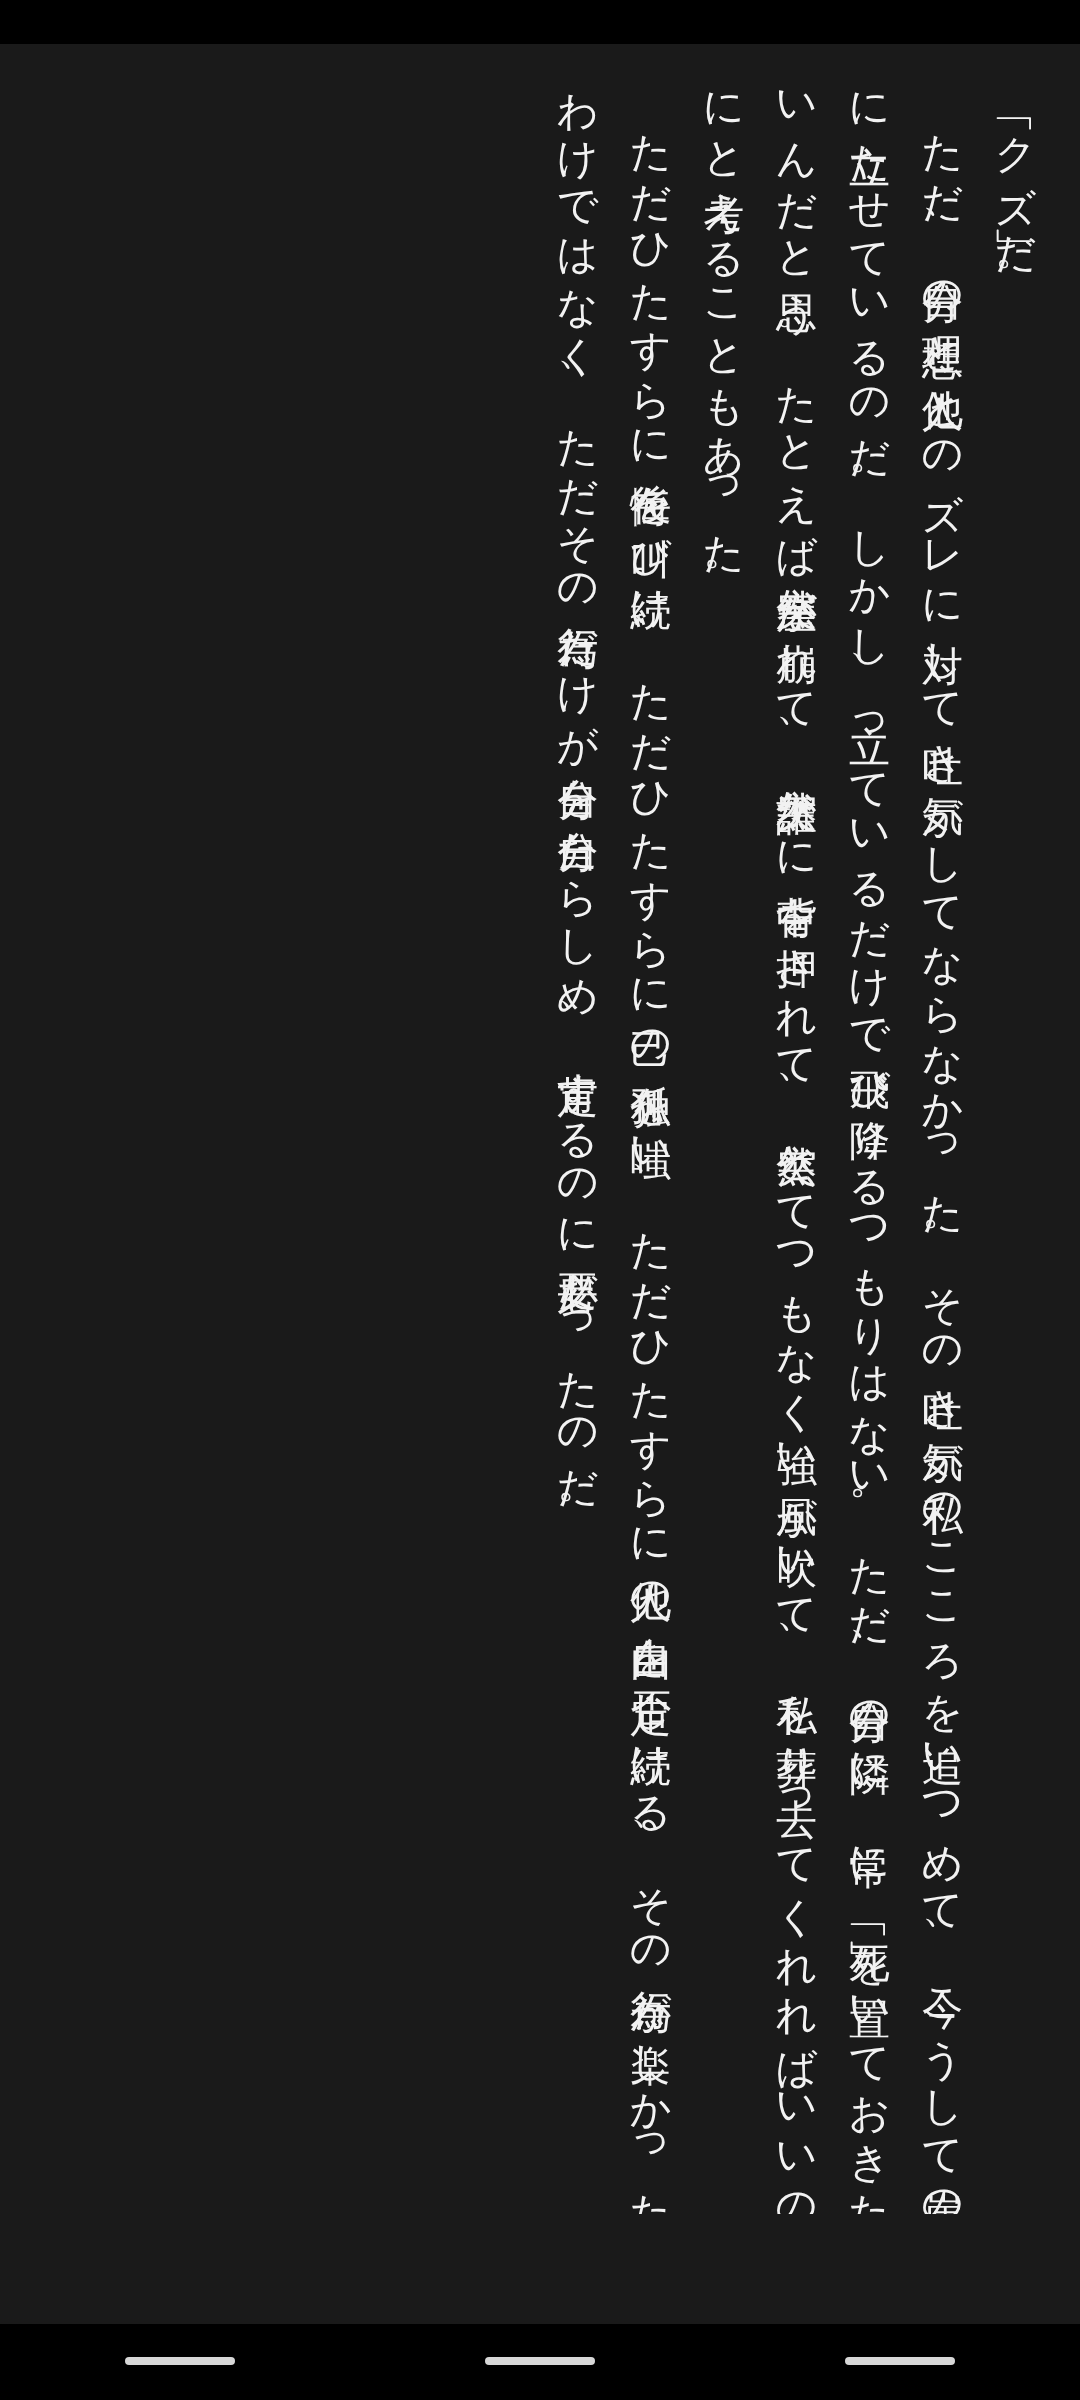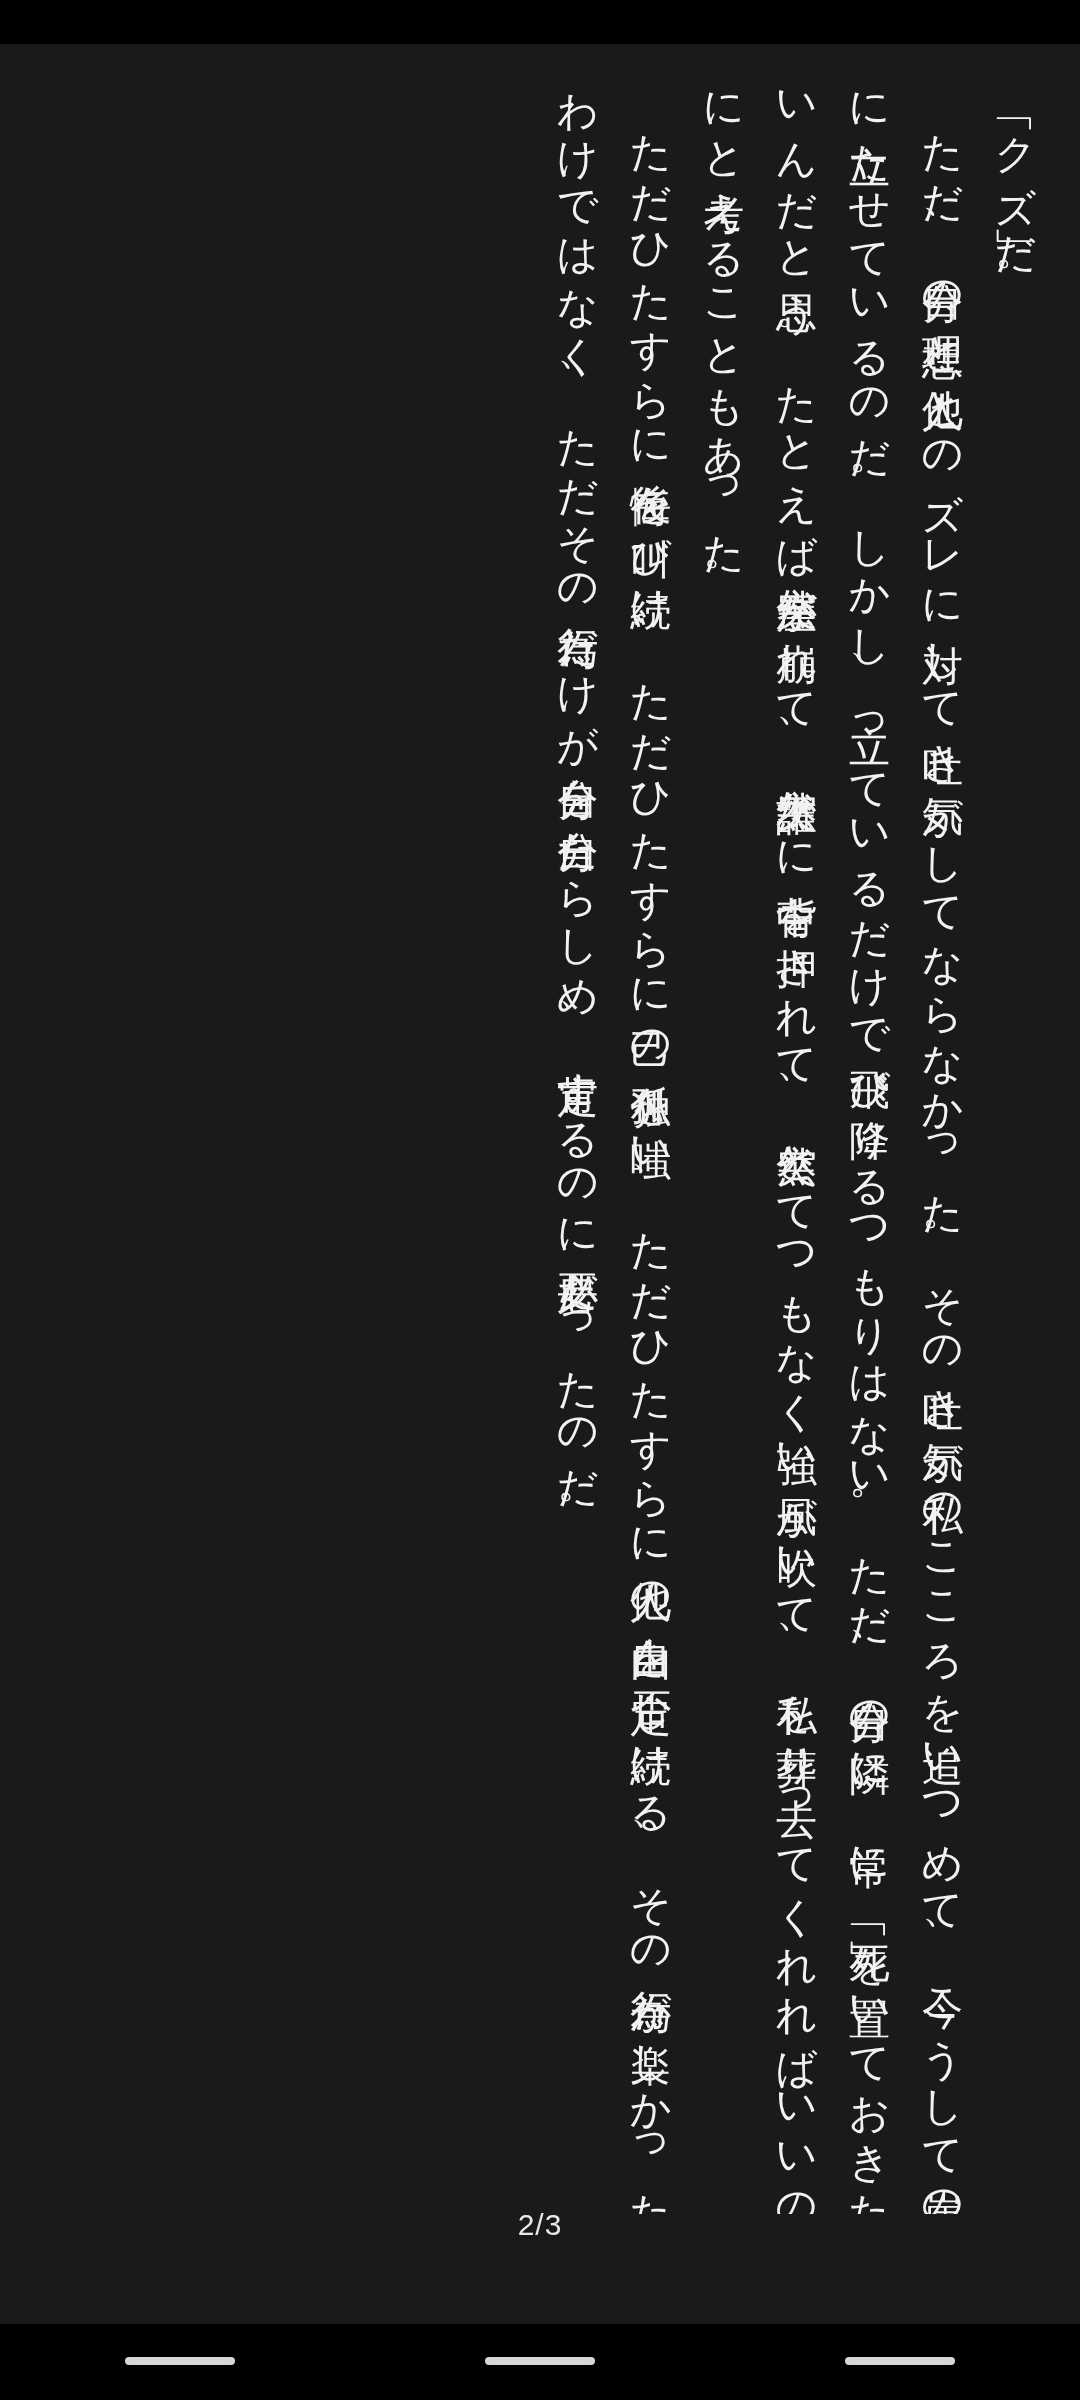--- a/index.html
+++ b/index.html
@@ -105,21 +105,20 @@
   <div id="status-bar"></div>
 
   <div id="reader">
 
     <div id="vertical-text">
       <p>「クズ」だ。</p>
       <p>ただ、自分の理想と他人とのズレに対して吐き気がしてならなかった。その吐き気が私のこころを追いつめて、今こうして崖の縁に立たせているのだ。しかし、立っているだけで飛び降りるつもりはない。ただ、自分の隣に、常に、「死」を置いておきたいんだと思う。たとえば突然崖が崩れて、突然誰かに背中を押されて、突然とてつもなく強い風が吹いて、私を葬り去ってくれればいいのにと考えることもあった。</p>
       <p>ただひたすらに後悔を叫び続け、ただひたすらに己の孤独を嗤い、ただひたすらに他人の自由を否定し続ける、その行為が楽しかったわけではなく、ただその行為だけが自分を自分たらしめ、肯定するのに必要だったのだ。</p>
     </div>
 
-    <div id="page-indicator">2/3</div>
 
   </div>
 
   <div id="nav-bar">
     <div class="nav-pill" id="nav-back"></div>
     <div class="nav-pill" id="nav-home"></div>
     <div class="nav-pill" id="nav-recent"></div>
   </div>
 
 </div>

